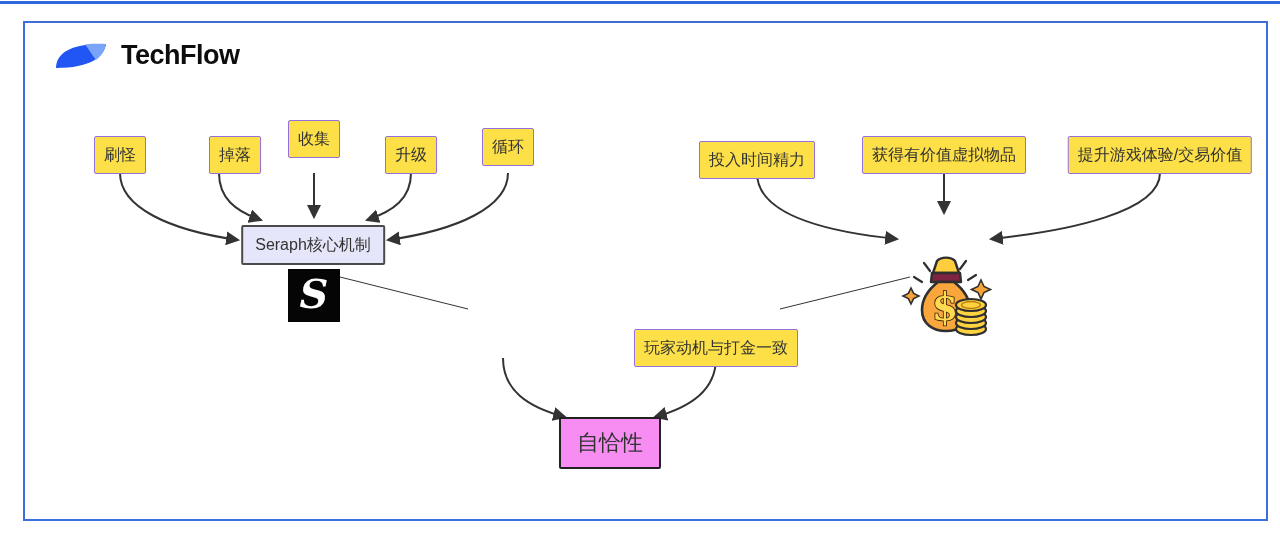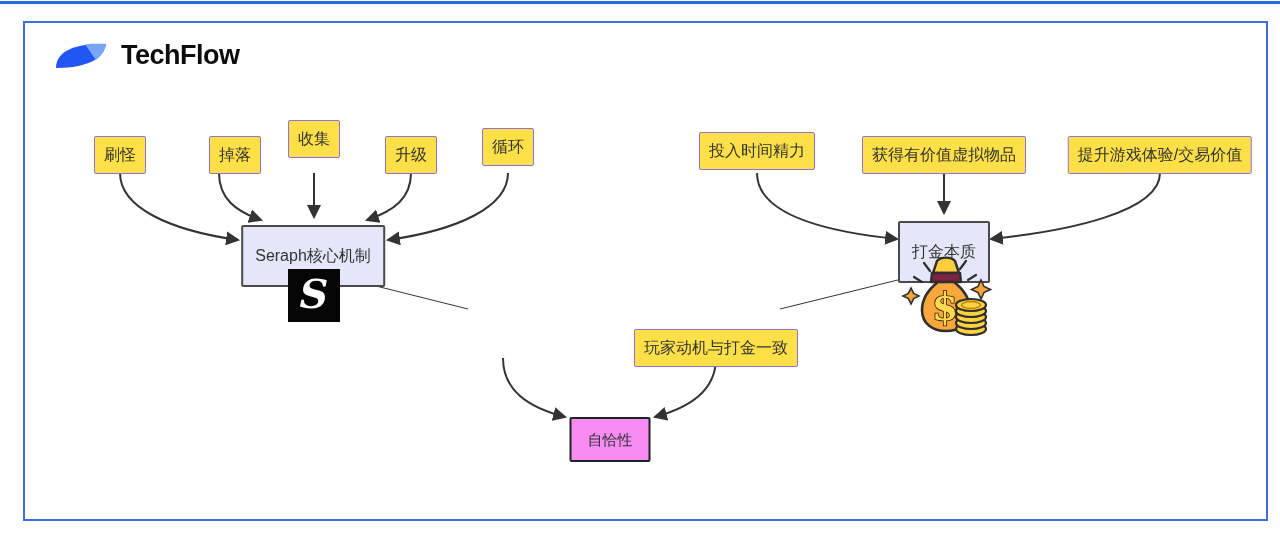--- a/index.html
+++ b/index.html
@@ -6,22 +6,22 @@
   html,body { width:1280px; height:540px; background:#fff; font-family:"Liberation Sans", sans-serif; overflow:hidden; }
   .stage { position:relative; width:1032px; height:540px; background:#fff; }
 
   .top-rule { position:absolute; left:0; top:1px; width:1280px; height:3px; background:#2e66dd; }
   .frame { position:absolute; left:23px; top:21px; width:1245px; height:500px; border:2px solid #3d6edc; background:#fff; }
 
   .brand { position:absolute; left:55px; top:40px; display:flex; align-items:center; gap:14px; }
   .brand-name { font-size:27px; font-weight:bold; color:#0d0d0d; letter-spacing:-0.5px; }
 
   .node { position:absolute; transform:translateX(-50%); background:#fde047; border:1.3px solid #9370db; border-radius:2px; color:#333; font-size:16px; line-height:1; padding:10px 9px; white-space:nowrap; text-align:center; }
-  .node--hub { background:#e6e6fa; border:2px solid #4a4a4a; padding:21px 12px; }
-  .node--result { background:#f78cf3; border:2.5px solid #222; padding:13px 16px; font-size:15px; }
+  .node--hub { background:#e6e6fa; border:2px solid #4a4a4a; padding:10px 12px; }
+  .node--result { background:#f78cf3; border:2.5px solid #222; padding:13px 16px; font-size:22px; }
 
   .edges { position:absolute; left:0; top:0; width:1280px; height:540px; pointer-events:none; }
 
   .s-logo { position:absolute; left:288px; top:269px; width:52px; height:53px; background:#050505; display:flex; align-items:center; justify-content:center; }
   .s-logo span { color:#fff; font-family:"DejaVu Serif", serif; font-weight:bold; font-style:italic; font-size:40px; line-height:1; transform:translateY(-2px); }
 
   .money-bag { position:absolute; left:901px; top:252px; }
 </style>
 </head>
 <body>
@@ -67,25 +67,24 @@
   <div class="node" style="left:314px; top:120px;">收集</div>
   <div class="node" style="left:411px; top:136px;">升级</div>
   <div class="node" style="left:508px; top:128px;text-align:center;">循环</div>
 
   <div class="node node--hub" style="left:313px; top:225px;">Seraph核心机制</div>
 
   <div class="s-logo">
     <span>S</span>
   </div>
 
-  <div class="node" style="left:757px; top:132px;">投入时间精力</div>
+  <div class="node" style="left:757px; top:141px;">投入时间精力</div>
   <div class="node" style="left:1160px; top:136px;">提升游戏体验/交易价值</div>
   <div class="node" style="left:944px; top:136px;">获得有价值虚拟物品</div>
 
-  <div class="node node--hub" style="left:944px; top:221px;">打金本质</div>
 
   <svg class="money-bag" width="92" height="86" viewBox="0 0 92 86">
     <g stroke="#2f2f2f" stroke-width="2.2" stroke-linecap="round">
       <line x1="23" y1="11" x2="29" y2="19"></line>
       <line x1="13" y1="25" x2="21" y2="30"></line>
       <line x1="65" y1="9" x2="59" y2="17"></line>
       <line x1="75" y1="23" x2="67" y2="28"></line>
     </g>
     <path d="M10,36 L12.6,41.4 L18,44 L12.6,46.6 L10,52 L7.4,46.6 L2,44 L7.4,41.4 Z" fill="#f7a43b" stroke="#2f2f2f" stroke-width="1.6"></path>
     <path d="M80,28 L83,34.5 L89.5,37.5 L83,40.5 L80,47 L77,40.5 L70.5,37.5 L77,34.5 Z" fill="#f7a43b" stroke="#2f2f2f" stroke-width="1.6"></path>

